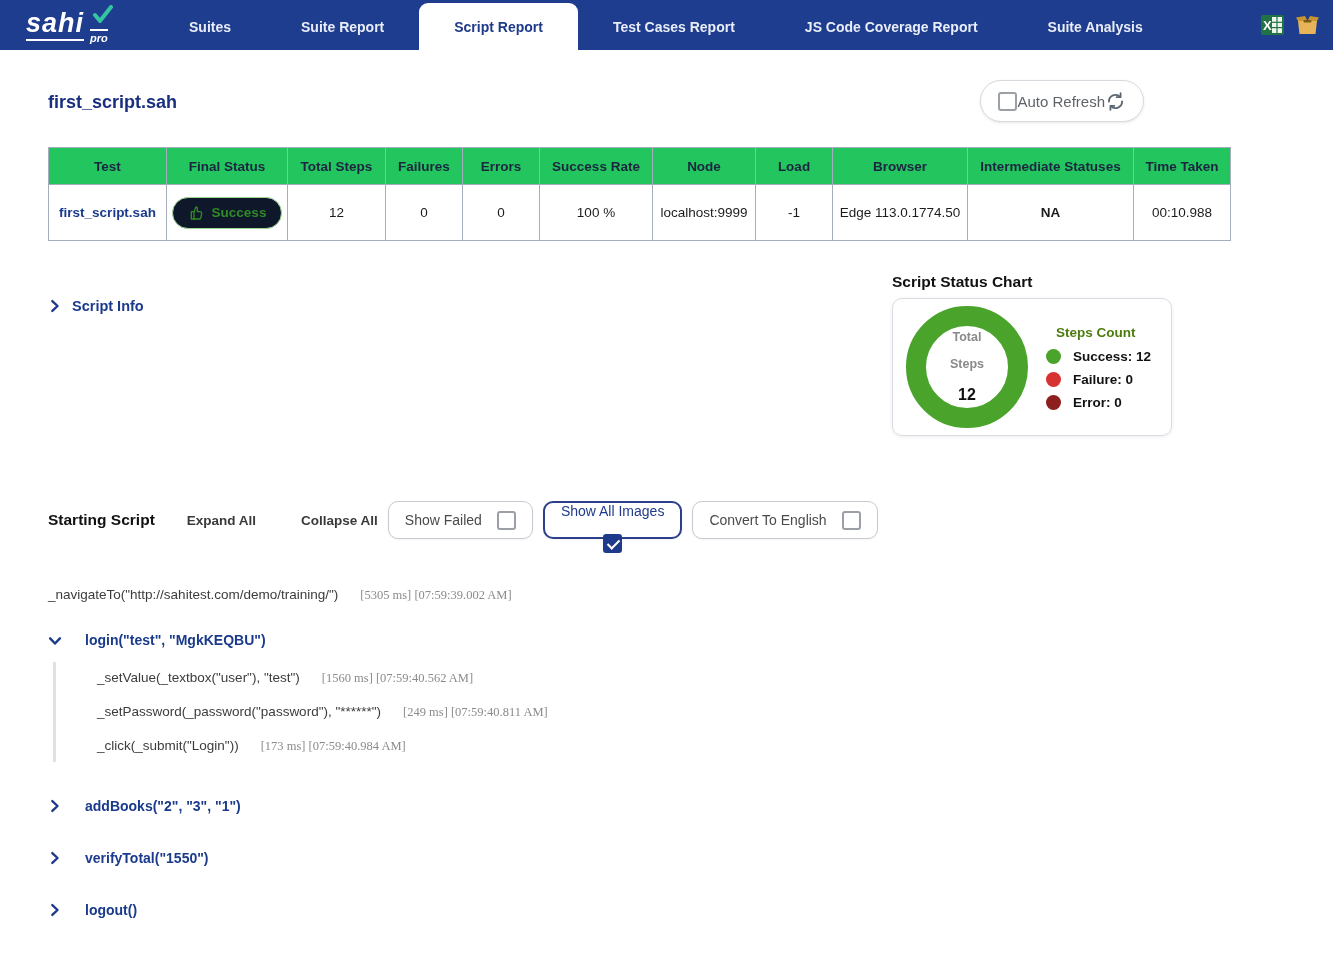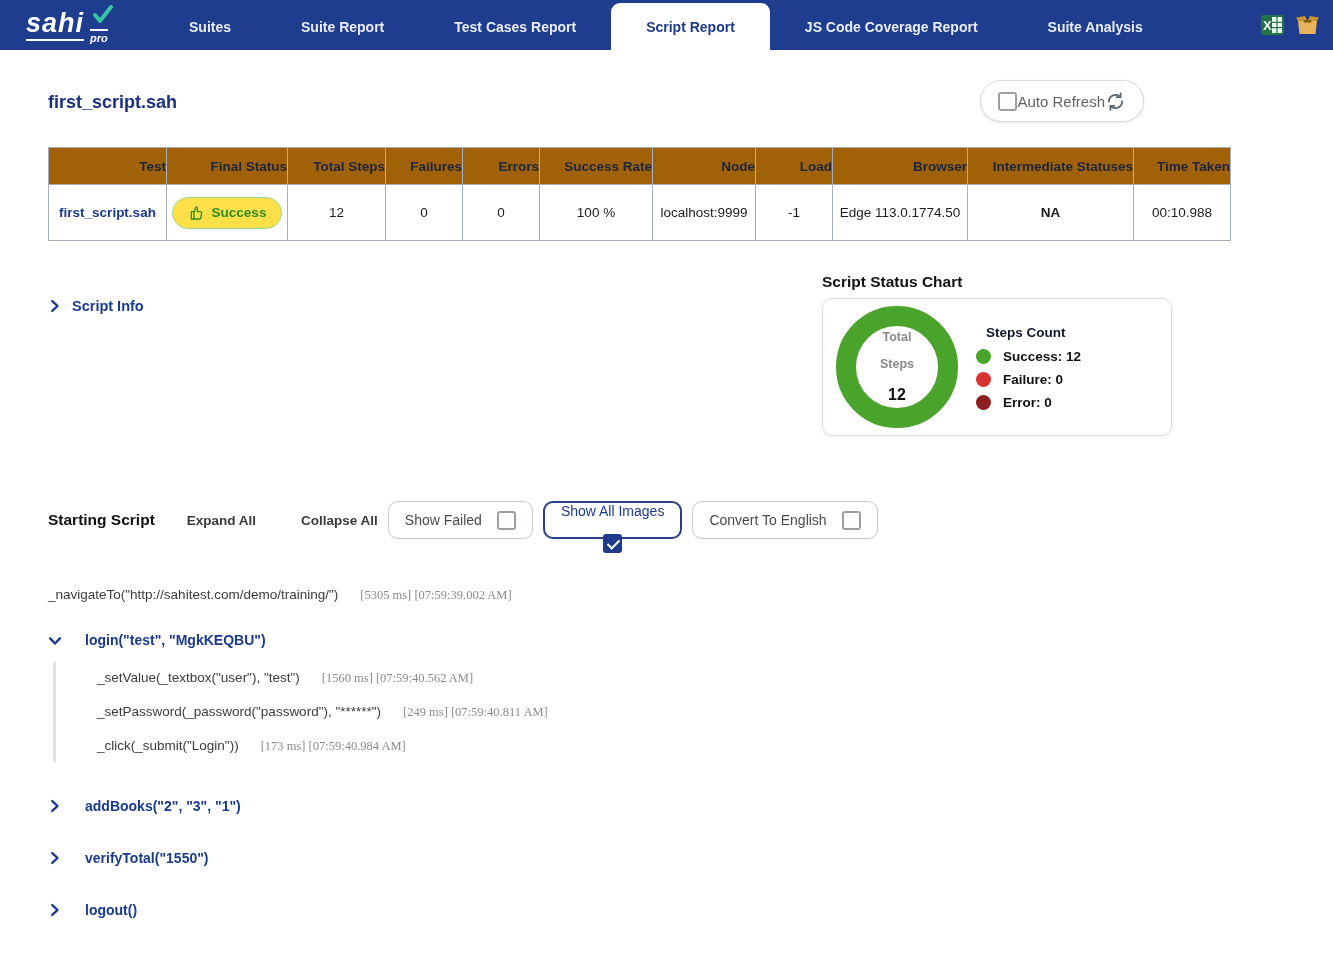--- a/index.html
+++ b/index.html
@@ -32,52 +32,52 @@
   .cb { width:19px; height:19px; border:2px solid #9aa0a6; border-radius:3px; background:#fff;
     position:relative; flex:none; cursor:pointer; }
   .cb.checked { background:#1e3a8a; border-color:#1e3a8a; }
   .cb.checked::after { content:""; position:absolute; left:5px; top:1px; width:5px; height:10px;
     border:solid #fff; border-width:0 2.5px 2.5px 0; transform:rotate(45deg); }
   .auto-refresh .lbl { color:#5f6368; font-size:15px; }
 
   
   table.summary { border-collapse:collapse; table-layout:fixed; width:1182px;
     margin-top:25px; font-size:13.5px; }
-  .summary th { background:#a16207; border:1px solid #a6adbd; height:37px;
-    color:#1b2540; font-weight:bold; text-align:right;margin-top:15px; }
+  .summary th { background:#22c55e; border:1px solid #a6adbd; height:37px;
+    color:#1b2540; font-weight:bold; text-align:center;margin-top:15px; }
   .summary td { border:1px solid #a6adbd; height:56px; text-align:center; color:#1c1c1c; }
   .test-link { color:#1a3a8c; font-weight:bold; cursor:pointer; }
-  .badge { display:inline-flex; align-items:center; gap:8px; background:#fde047;
+  .badge { display:inline-flex; align-items:center; gap:8px; background:#0f172a;
     border:1px solid #9cd793; border-radius:17px; padding:7px 15px;
     color:#2f8b25; font-weight:bold; font-size:13.5px; cursor:default; }
 
   
   .report-band { display:flex; margin-top:32px; height:168px; }
   .report-left { flex:1; padding-top:8px; }
   .report-id-row { display:flex; align-items:center; }
   .report-id-label { font-weight:bold; color:#1c1c1c; font-size:14px; }
   .report-id-value { color:#6e6e6e; font-size:14px; margin-left:6px; }
   .compare-btn { display:inline-flex; align-items:center; gap:9px; height:35px; padding:0 17px;
     border:1px solid #d7dade; border-radius:18px; background:#fff; cursor:pointer;
     box-shadow:0 1px 3px rgba(0,0,0,.08); margin-left:52px;
     color:#21335f; font-weight:bold; font-size:14px; }
   .script-info-row { display:flex; align-items:center; gap:11px; margin-top:17px; cursor:pointer; }
   .script-info-row .txt { color:#1a3a8c; font-weight:bold; font-size:14.5px; }
 
-  .chart-col { width:350px; margin-right:113px; flex:none; }
+  .chart-col { width:280px; margin-right:113px; flex:none; }
   .chart-title { font-size:15.5px; font-weight:bold; color:#111; margin-bottom:7px; }
   .chart-card { border:1px solid #d9dce3; border-radius:10px; height:138px;
     box-shadow:0 1px 4px rgba(0,0,0,.07); display:flex; align-items:center; }
   .donut { width:122px; height:122px; border:20px solid #4aa32b; border-radius:50%;
     margin-left:13px; display:flex; flex-direction:column; align-items:center;
     justify-content:center; flex:none;gap:12px; }
   .donut .c1 { color:#8a8a8a; font-size:12.5px; font-weight:bold; line-height:1.2; }
   .donut .num { color:#111; font-size:16px; font-weight:bold; margin-top:2px; }
   .legend { margin-left:18px; }
-  .legend-title { font-weight:bold; font-size:13.5px; color:#0f172a; margin-bottom:9px; margin-left:10px; }
+  .legend-title { font-weight:bold; font-size:13.5px; color:#4d7c0f; margin-bottom:9px; margin-left:10px; }
   .legend-item { display:flex; align-items:center; gap:12px; margin-top:8px; }
   .dot { width:15px; height:15px; border-radius:50%; flex:none; }
   .legend-item .txt { font-weight:bold; font-size:13.5px; color:#111; }
 
   
   .controls { display:flex; align-items:center; margin-top:60px; }
   .starting { font-size:15.5px; font-weight:bold; color:#111; }
   .linkish { color:#3a3a3a; font-weight:bold; font-size:13.5px; cursor:pointer; }
   .ex-all { margin-left:32px; }
   .col-all { margin-left:45px; }
@@ -108,22 +108,22 @@
     <span class="logo-check">
       <svg width="22" height="20" viewBox="0 0 22 20" fill="none" stroke="#35c4a2" stroke-width="4" stroke-linecap="round" stroke-linejoin="round">
           <polyline points="3,10 8,16 19,2"></polyline>
         </svg>
     </span>
     <span class="logo-pro">pro</span>
   </div>
   <div class="tabs">
     <div class="tab">Suites</div>
     <div class="tab">Suite Report</div>
+    <div class="tab active">Script Report</div>
     <div class="tab">Test Cases Report</div>
-    <div class="tab active">Script Report</div>
     <div class="tab">JS Code Coverage Report</div>
     <div class="tab">Suite Analysis</div>
   </div>
   <div class="nav-icons">
     <span class="nav-icon">
       <svg width="25" height="24" viewBox="0 0 25 24">
         <rect x="1" y="2" width="23" height="20" rx="2" fill="#217346"></rect>
         <rect x="12" y="4" width="10" height="16" fill="#eef6f0"></rect>
         <g stroke="#217346" stroke-width="1.2">
             <line x1="12" y1="9.3" x2="22" y2="9.3"></line>

